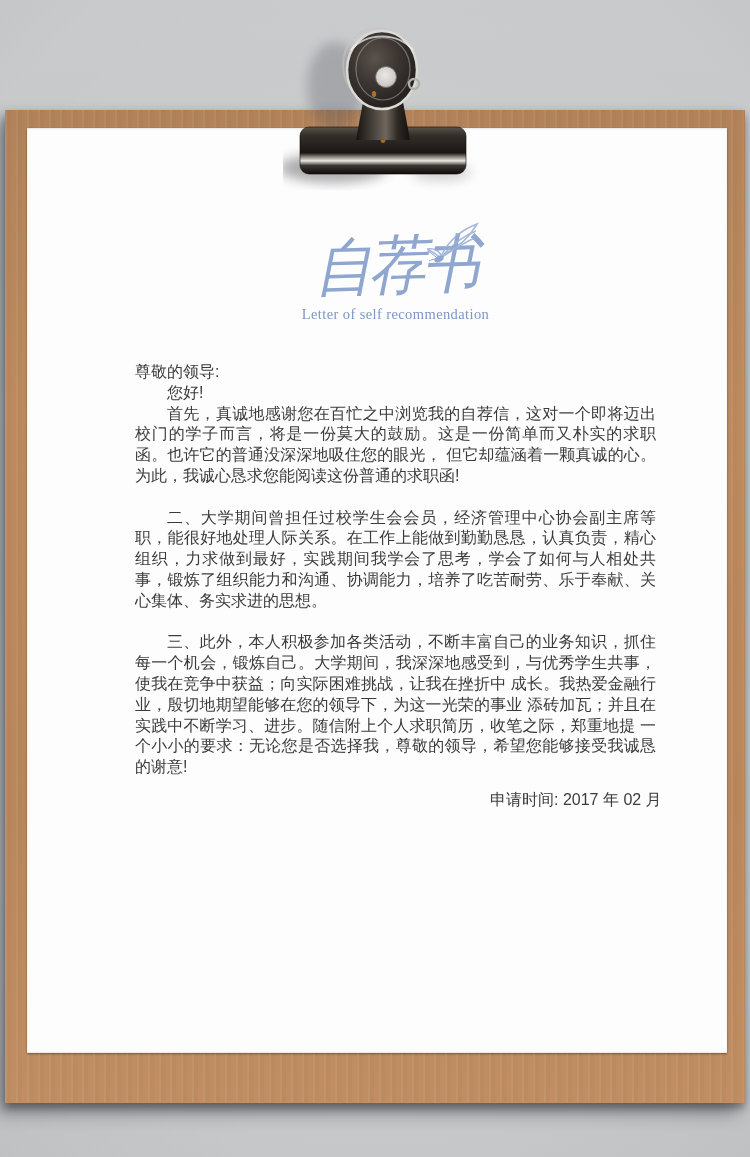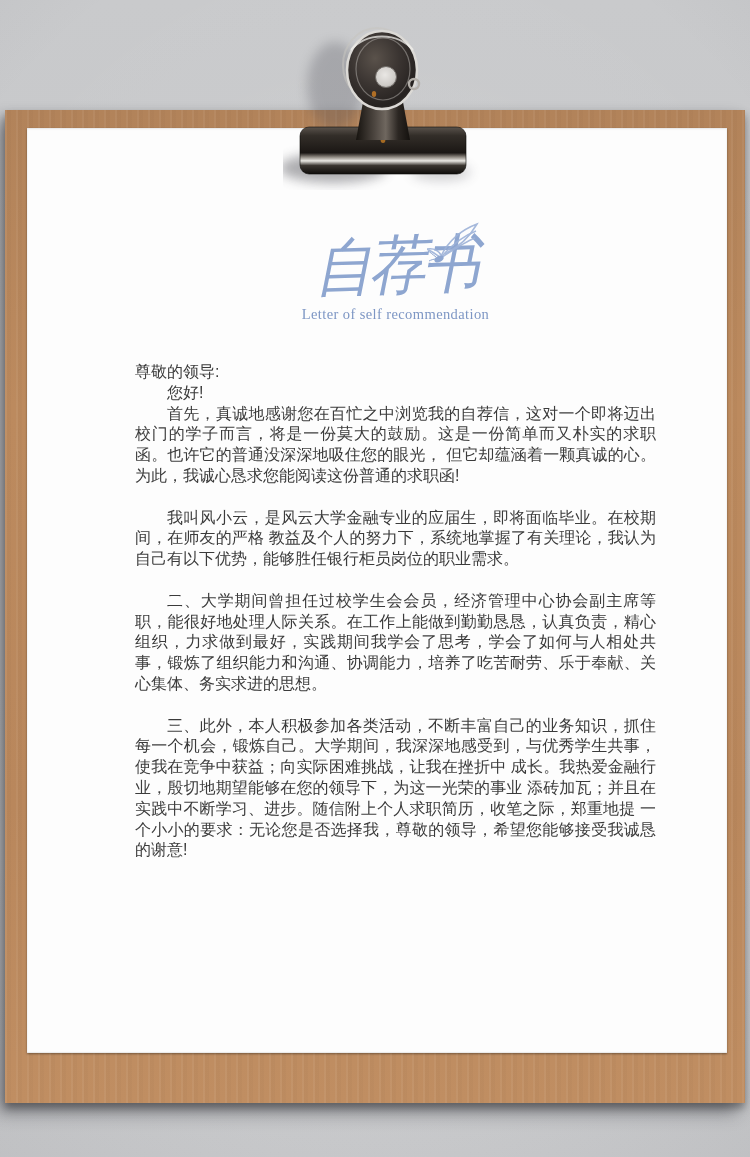--- a/index.html
+++ b/index.html
@@ -74,23 +74,25 @@
             <ellipse cx="12" cy="37" rx="5" ry="3" fill="#8ea6d0" transform="rotate(-25 12 37)"></ellipse>
             <path d="M9 35 C 5 32, 3 30, 1 29 M10 37 C 6 37, 4 38, 2 39" stroke="#8ea6d0" stroke-width="1" fill="none"></path>
           </svg>
           <div class="subtitle">Letter of self recommendation</div>
         </div>
 
         <div class="body-text">
           <p>尊敬的领导:</p>
           <p class="ind">您好!</p>
           <p class="ind">首先，真诚地感谢您在百忙之中浏览我的自荐信，这对一个即将迈出校门的学子而言，将是一份莫大的鼓励。这是一份简单而又朴实的求职函。也许它的普通没深深地吸住您的眼光， 但它却蕴涵着一颗真诚的心。为此，我诚心恳求您能阅读这份普通的求职函!</p>
-          <p class="ind sp">我叫风小云，是风云大学金融专业的应届生，即将面临毕业。在校期间，在师友的严格 教益及个人的努力下，系统地掌握了有关理论，我认为自己有以下优势，能够胜任银行柜员岗位的职业需求。</p>
           <p class="ind sp">二、大学期间曾担任过校学生会会员，经济管理中心协会副主席等职，能很好地处理人际关系。在工作上能做到勤勤恳恳，认真负责，精心组织，力求做到最好，实践期间我学会了思考，学会了如何与人相处共事，锻炼了组织能力和沟通、协调能力，培养了吃苦耐劳、乐于奉献、关心集体、务实求进的思想。</p>
           <p class="ind sp">三、此外，本人积极参加各类活动，不断丰富自己的业务知识，抓住每一个机会，锻炼自己。大学期间，我深深地感受到，与优秀学生共事，使我在竞争中获益；向实际困难挑战，让我在挫折中 成长。我热爱金融行业，殷切地期望能够在您的领导下，为这一光荣的事业 添砖加瓦；并且在实践中不断学习、进步。随信附上个人求职简历，收笔之际，郑重地提 一个小小的要求：无论您是否选择我，尊敬的领导，希望您能够接受我诚恳的谢意!</p>
+          <div class="date-row">
+            <span>申请时间:  2017 年 02 月</span>
+          </div>
         </div>
 
       </div>
     </div>
   </div>
 
   <svg class="clip" width="200" height="170" viewBox="0 0 200 170">
     <defs>
       <filter id="soft" x="-60%" y="-60%" width="220%" height="220%">
           <feGaussianBlur stdDeviation="6"></feGaussianBlur>

